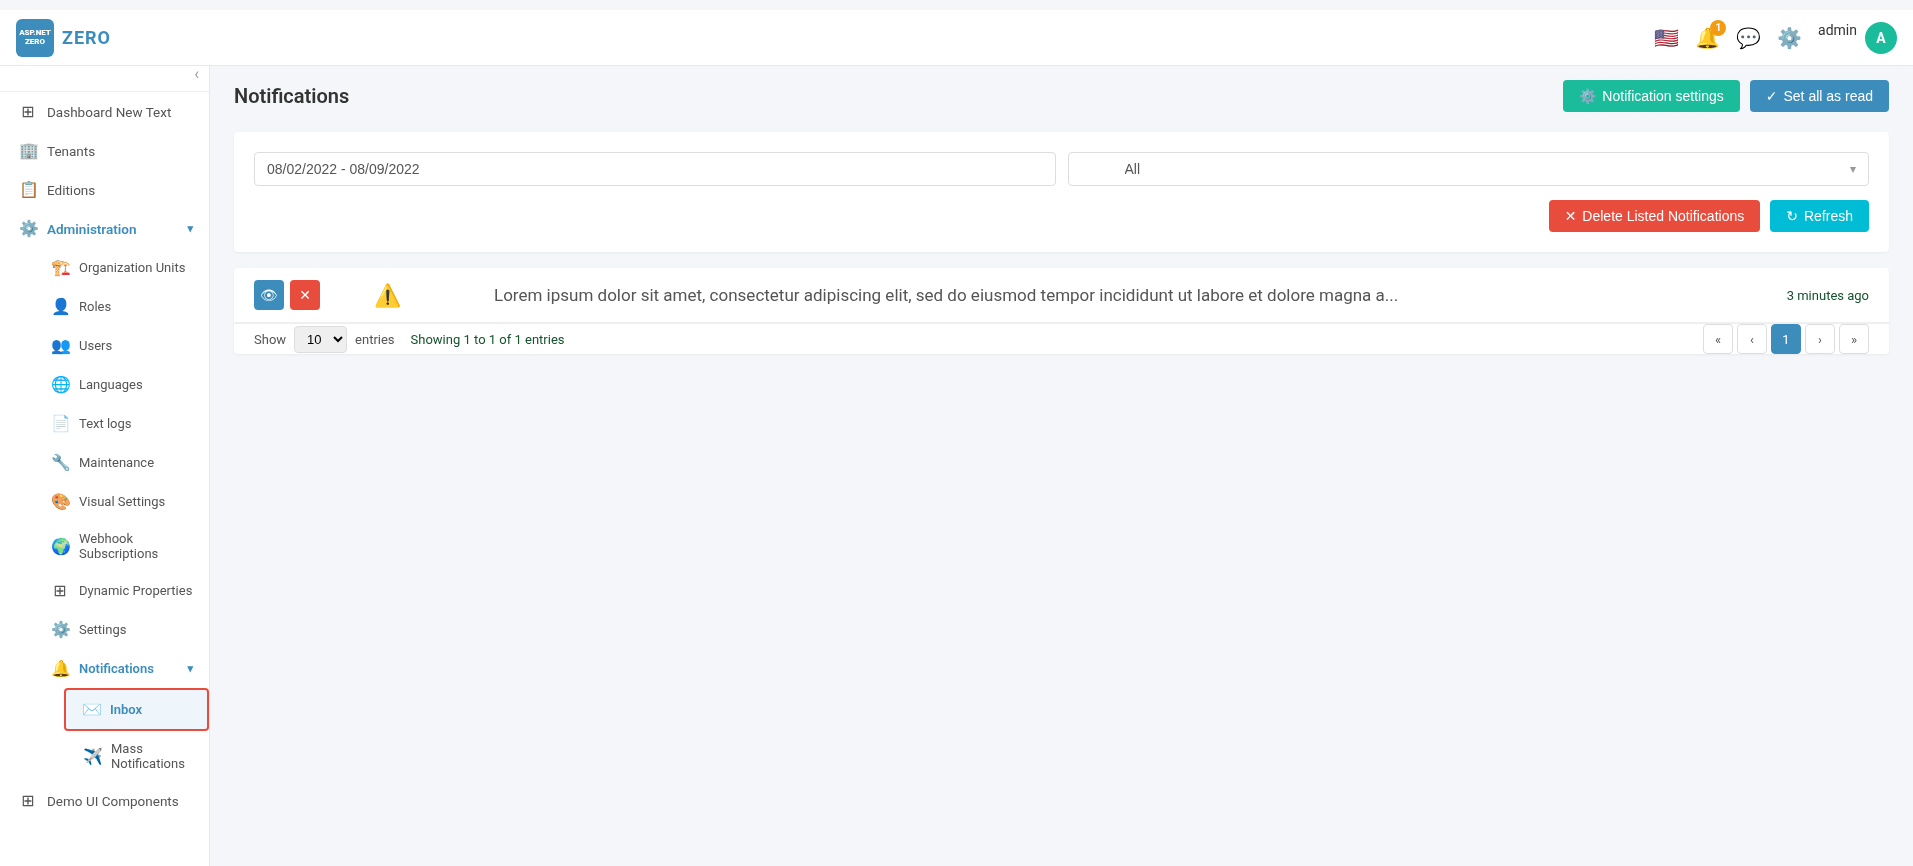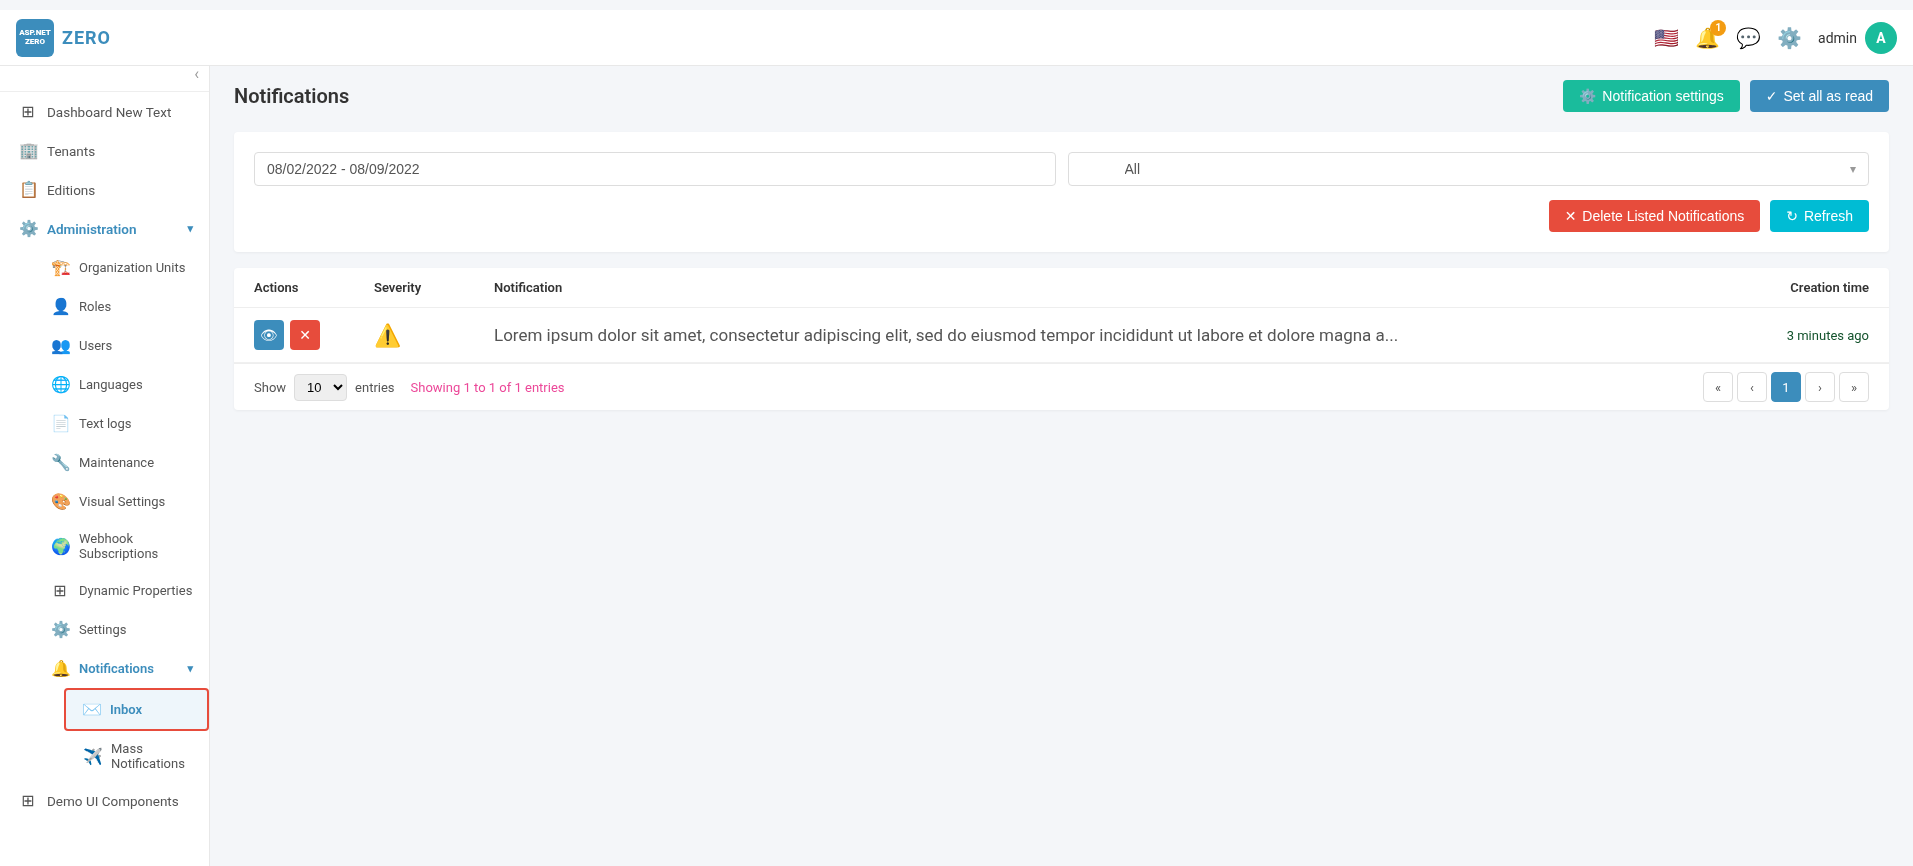--- a/index.html
+++ b/index.html
@@ -35,21 +35,21 @@
       position: relative; cursor: pointer; color: #666;
       display: flex; align-items: center; font-size: 20px;
     }
     .nav-badge {
       position: absolute; top: -6px; right: -6px;
       background: #f39c12; color: #fff; border-radius: 50%;
       width: 16px; height: 16px; font-size: 10px;
       display: flex; align-items: center; justify-content: center;
       font-weight: 700;
     }
-    .user-area { display: flex; align-items: center; gap: 8px; cursor: pointer; }
+    .user-area { display: flex; gap: 8px; cursor: pointer; }
     .user-name { font-size: 14px; color: #333; }
     .user-avatar {
       background: #1abc9c; color: #fff; border-radius: 50%;
       width: 32px; height: 32px; display: flex; align-items: center; justify-content: center;
       font-weight: 700; font-size: 14px;
     }
 
     
     .layout { display: flex; margin-top: 56px; height: calc(100vh - 56px); }
 
@@ -144,27 +144,27 @@
     }
     .action-btn-blue { background: #3c8dbc; }
     .action-btn-red { background: #e74c3c; }
     .severity-icon { font-size: 22px; color: #f39c12; }
     .notif-text { color: #555; font-size: 17px; }
     .creation-time { color: #14532d; font-size: 13px; text-align: right; }
 
     
     .pagination-row {
       display: flex; align-items: center; justify-content: space-between;
-      padding: 8px 20px; border-top: 1px solid #eee;
+      padding: 0 20px; border-top: 1px solid #eee;
     }
     .show-entries { display: flex; align-items: center; gap: 8px; color: #555; font-size: 13px; }
     .entries-select {
       border: 1px solid #ddd; border-radius: 4px; padding: 4px 8px; font-size: 13px; cursor: pointer;
     }
-    .entries-info { color: #ec4899; font-size: 13px; }
+    .entries-info { color: #14532d; font-size: 13px; }
     .pagination { display: flex; gap: 4px; align-items: center; }
     .page-btn {
       width: 30px; height: 30px; border: 1px solid #ddd; border-radius: 4px;
       display: flex; align-items: center; justify-content: center;
       cursor: pointer; background: #fff; color: #555; font-size: 13px;
     }
     .page-btn.active { background: #3c8dbc; color: #fff; border-color: #3c8dbc; }
   </style>
 </head>
 <body>
@@ -323,26 +323,20 @@
           <span>Delete Listed Notifications</span>
         </button>
         <button class="btn btn-cyan">
           <span>↻</span>
           <span>Refresh</span>
         </button>
       </div>
     </div>
 
     <div class="table-section">
-      <div class="table-header">
-        <div>Actions</div>
-        <div>Severity</div>
-        <div>Notification</div>
-        <div style="text-align:right;">Creation time</div>
-      </div>
 
       <div class="table-row">
         <div class="action-btns">
           <button class="action-btn action-btn-blue">
             <span>👁</span>
           </button>
           <button class="action-btn action-btn-red">
             <span>✕</span>
           </button>
         </div>

